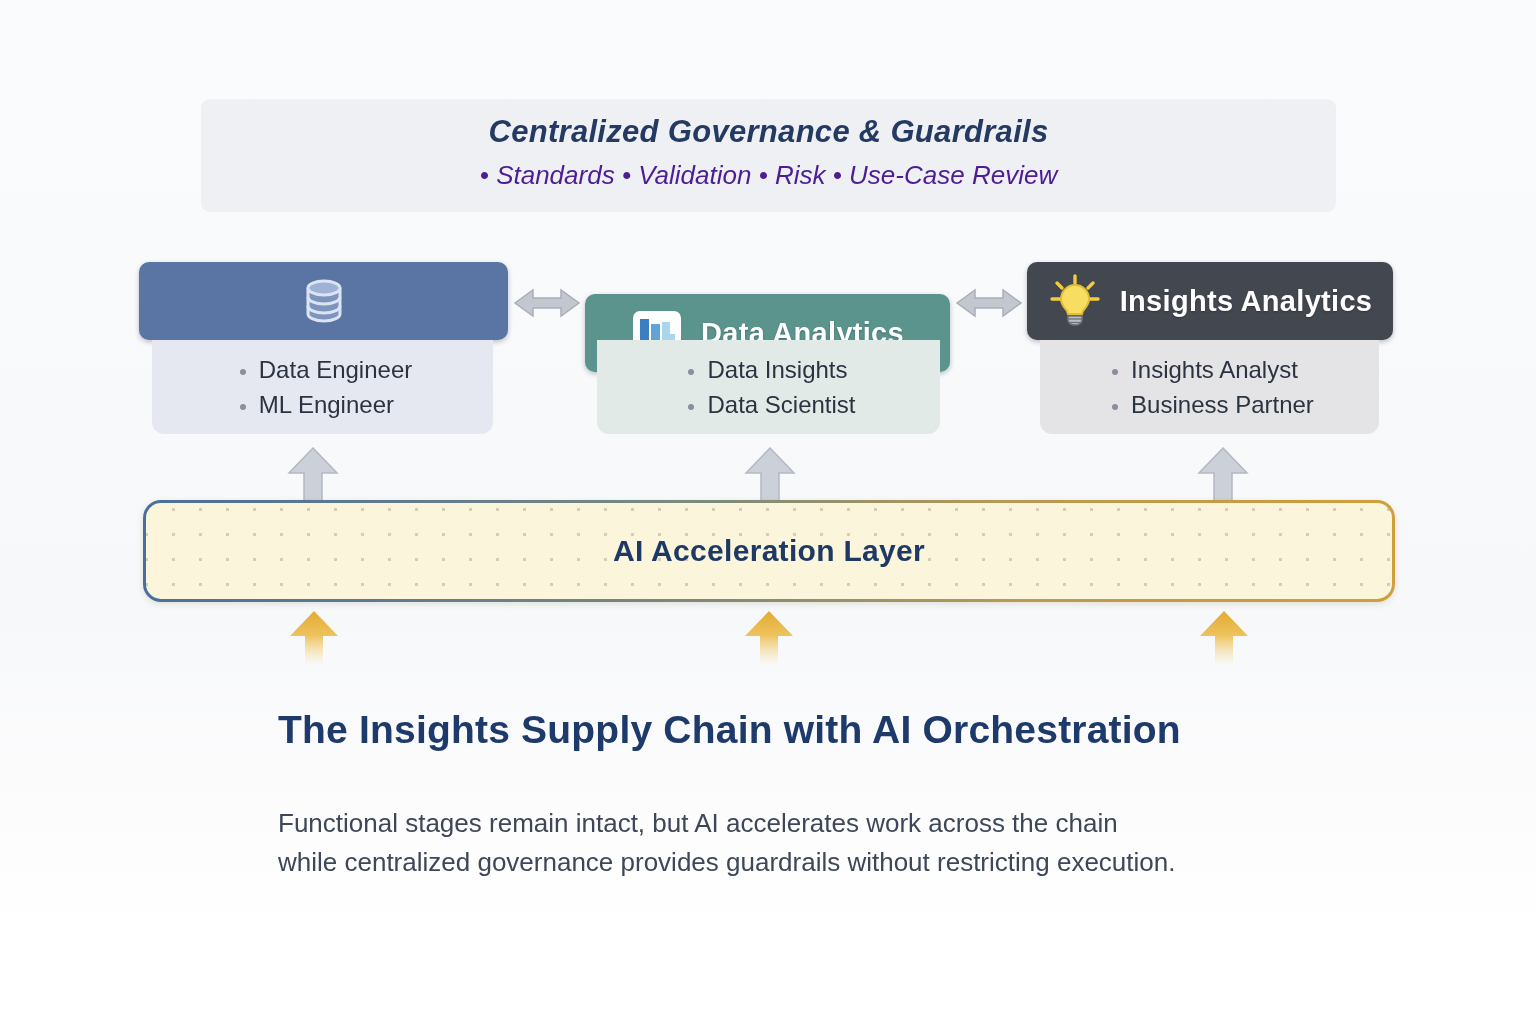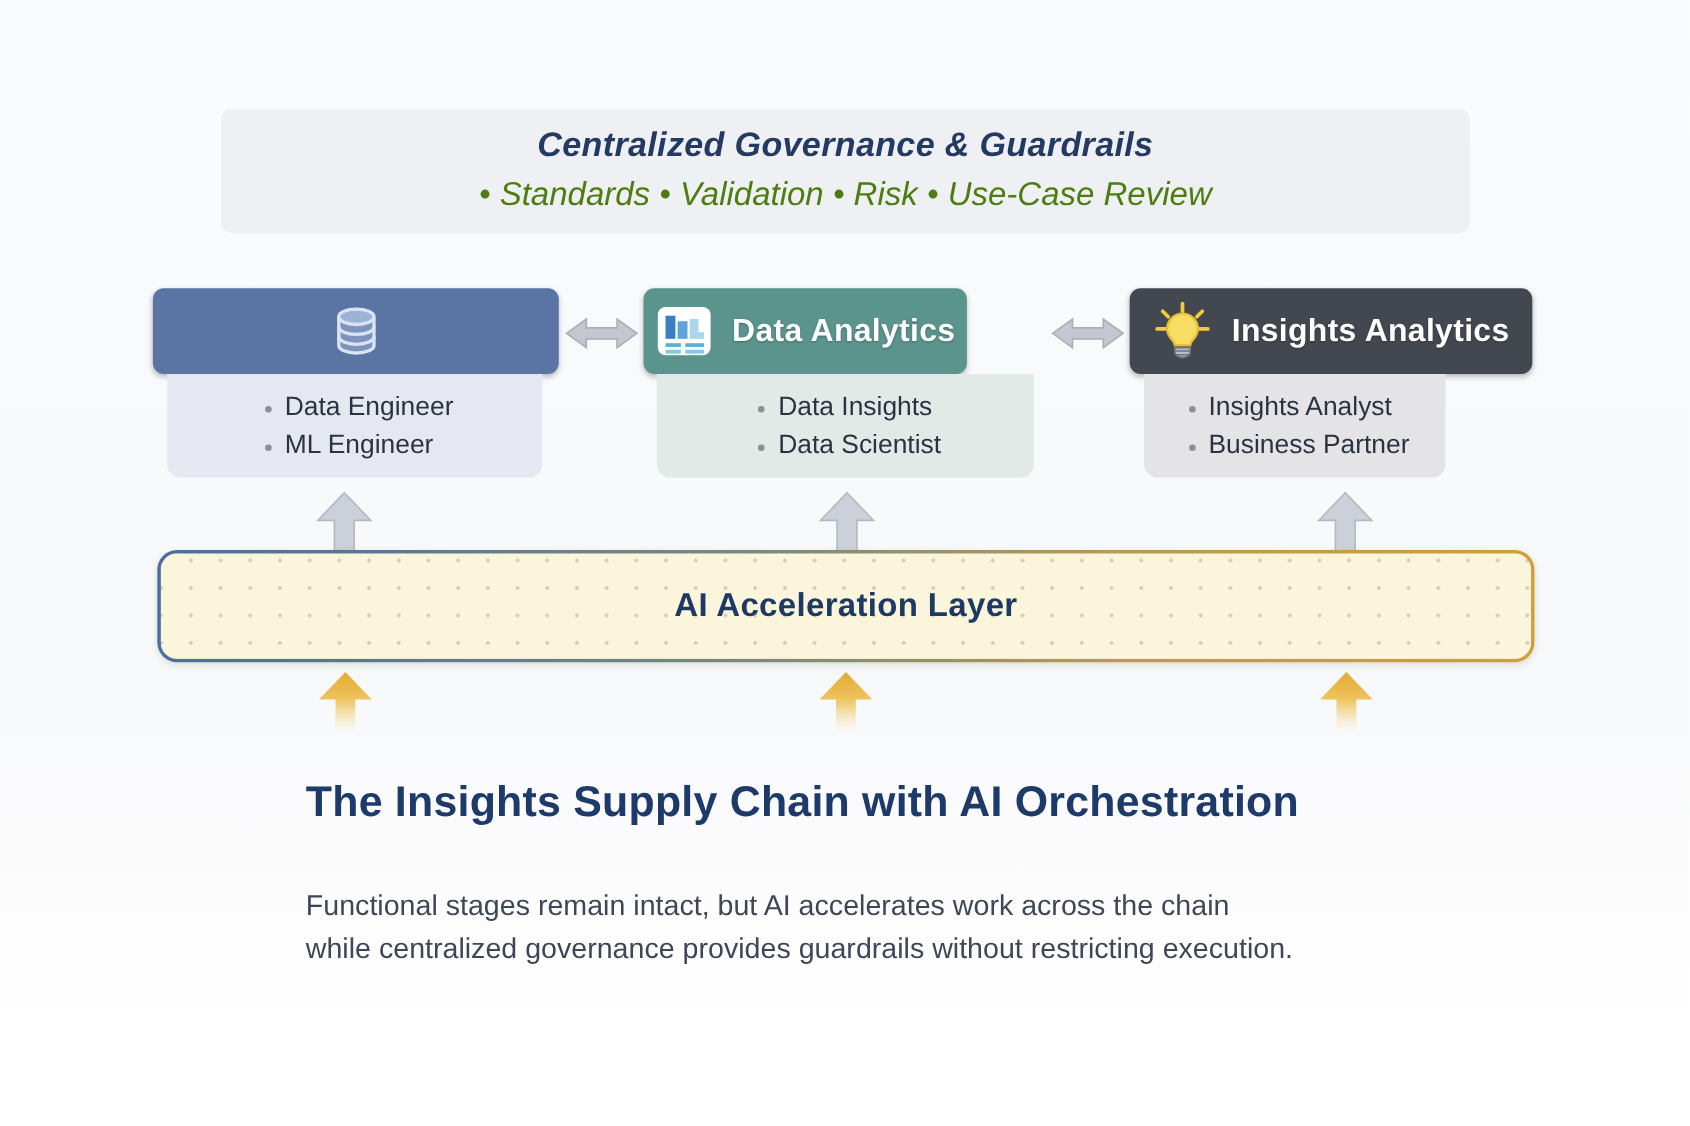--- a/index.html
+++ b/index.html
@@ -9,43 +9,43 @@
     font-family:"Liberation Sans", sans-serif;
     background:linear-gradient(180deg,#fafbfd 0%,#f7f8fa 60%,#fcfcfd 78%,#ffffff 92%);
   }
 
   
   .governance {
     position:absolute; left:201px; top:99px; width:1135px; height:113px;
     background:#eef0f4; border-radius:9px; text-align:center; padding-top:15px;font-style:italic;
   }
   .governance-title { font-size:31px; font-weight:700; color:#243a63; letter-spacing:.3px; }
-  .governance-items { margin-top:10px; font-size:30px; color:#4d7c0f; }
+  .governance-items { margin-top:10px; font-size:26px; color:#4c1d95; }
 
   
   .stage-header {
     position:absolute; top:262px; height:78px; border-radius:10px;
     display:flex; align-items:center; justify-content:center; gap:18px;
     box-shadow:0 2px 5px rgba(25,35,55,.28);
   }
   .stage-header .title {
     font-size:29px; font-weight:700; color:#ffffff; text-shadow:0 1px 2px rgba(0,0,0,.28);
     letter-spacing:.3px; white-space:nowrap;
   }
   #stage-header-0 { left:139px; width:369px; }
-  #stage-header-1 { left:585px; width:294px; }
+  #stage-header-1 { left:585px; width:365px;margin-top:32px; }
   #stage-header-2 { left:1027px; width:366px; }
 
   .roles-box {
     position:absolute; top:340px; height:94px; border-radius:0 0 12px 12px;
     display:flex; justify-content:center; align-items:center;
   }
   #roles-box-0 { left:152px; width:341px; }
   #roles-box-1 { left:597px; width:343px; }
-  #roles-box-2 { left:1040px; width:274px; }
+  #roles-box-2 { left:1040px; width:339px; }
   .roles-list { list-style:disc; padding-left:26px; }
   .roles-list li { font-size:24px; color:#2b3340; line-height:35px; }
   .roles-list li::marker { color:#8a909b; font-size:20px; }
 
   
   .h-arrow { position:absolute; top:285px; }
   #h-arrow-0 { left:512px; } #h-arrow-1 { left:954px; }
   .v-arrow-gray { position:absolute; top:446px; }
   #v-gray-0 { left:285px; } #v-gray-1 { left:742px; } #v-gray-2 { left:1195px; }
   .v-arrow-gold { position:absolute; top:609px; }

